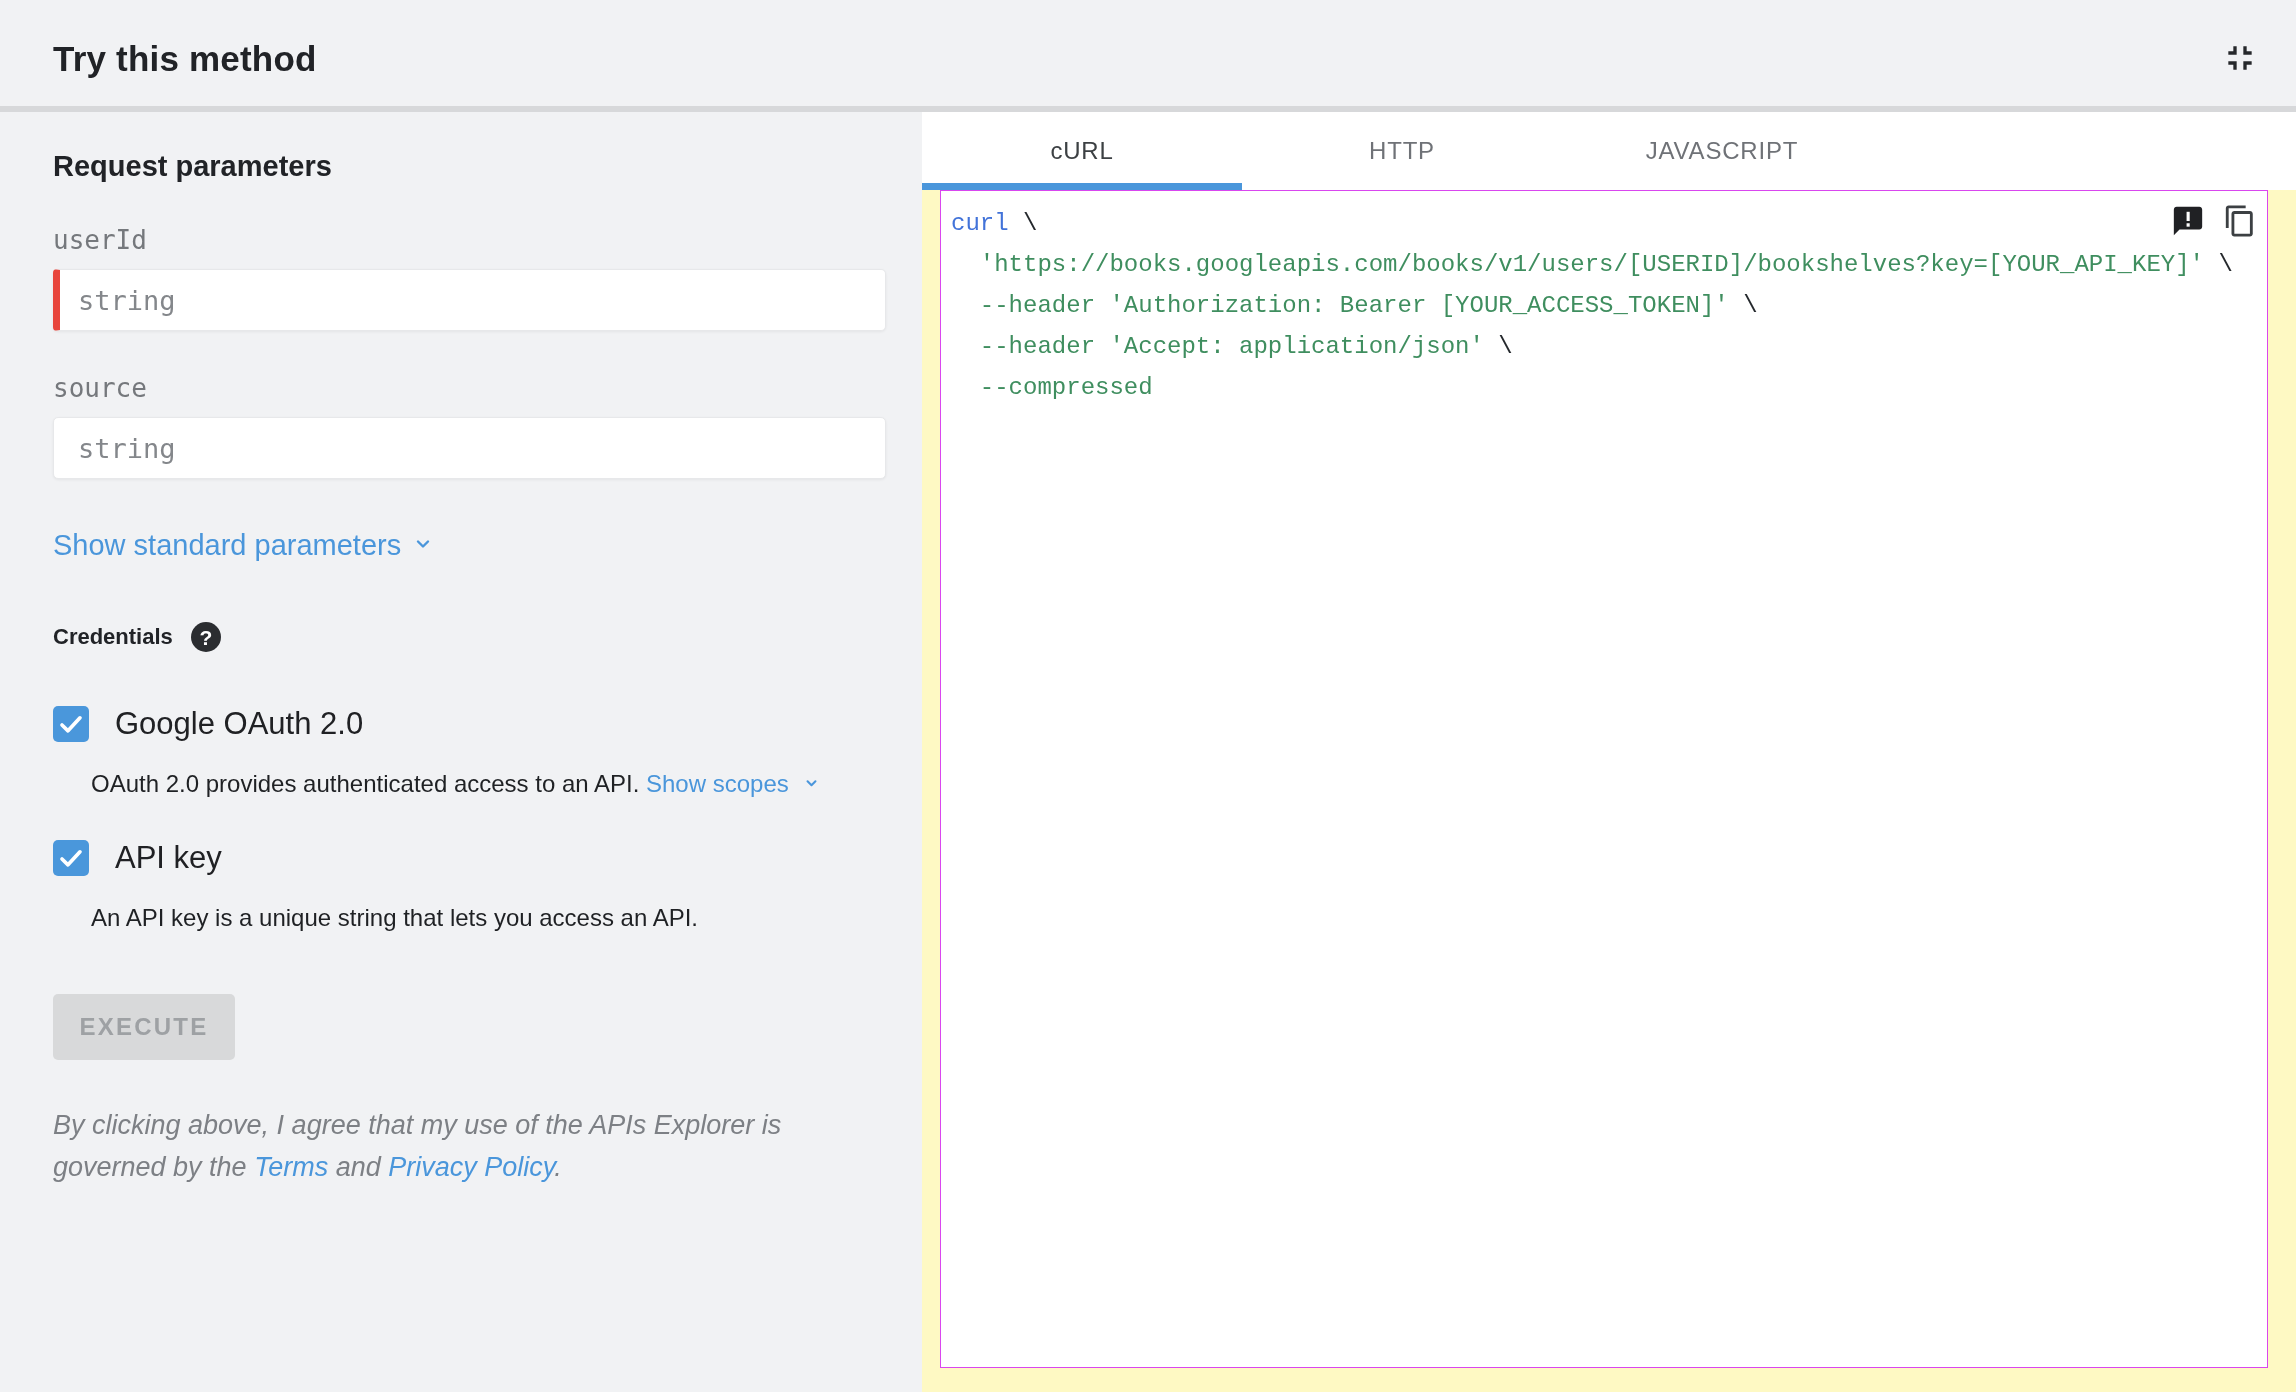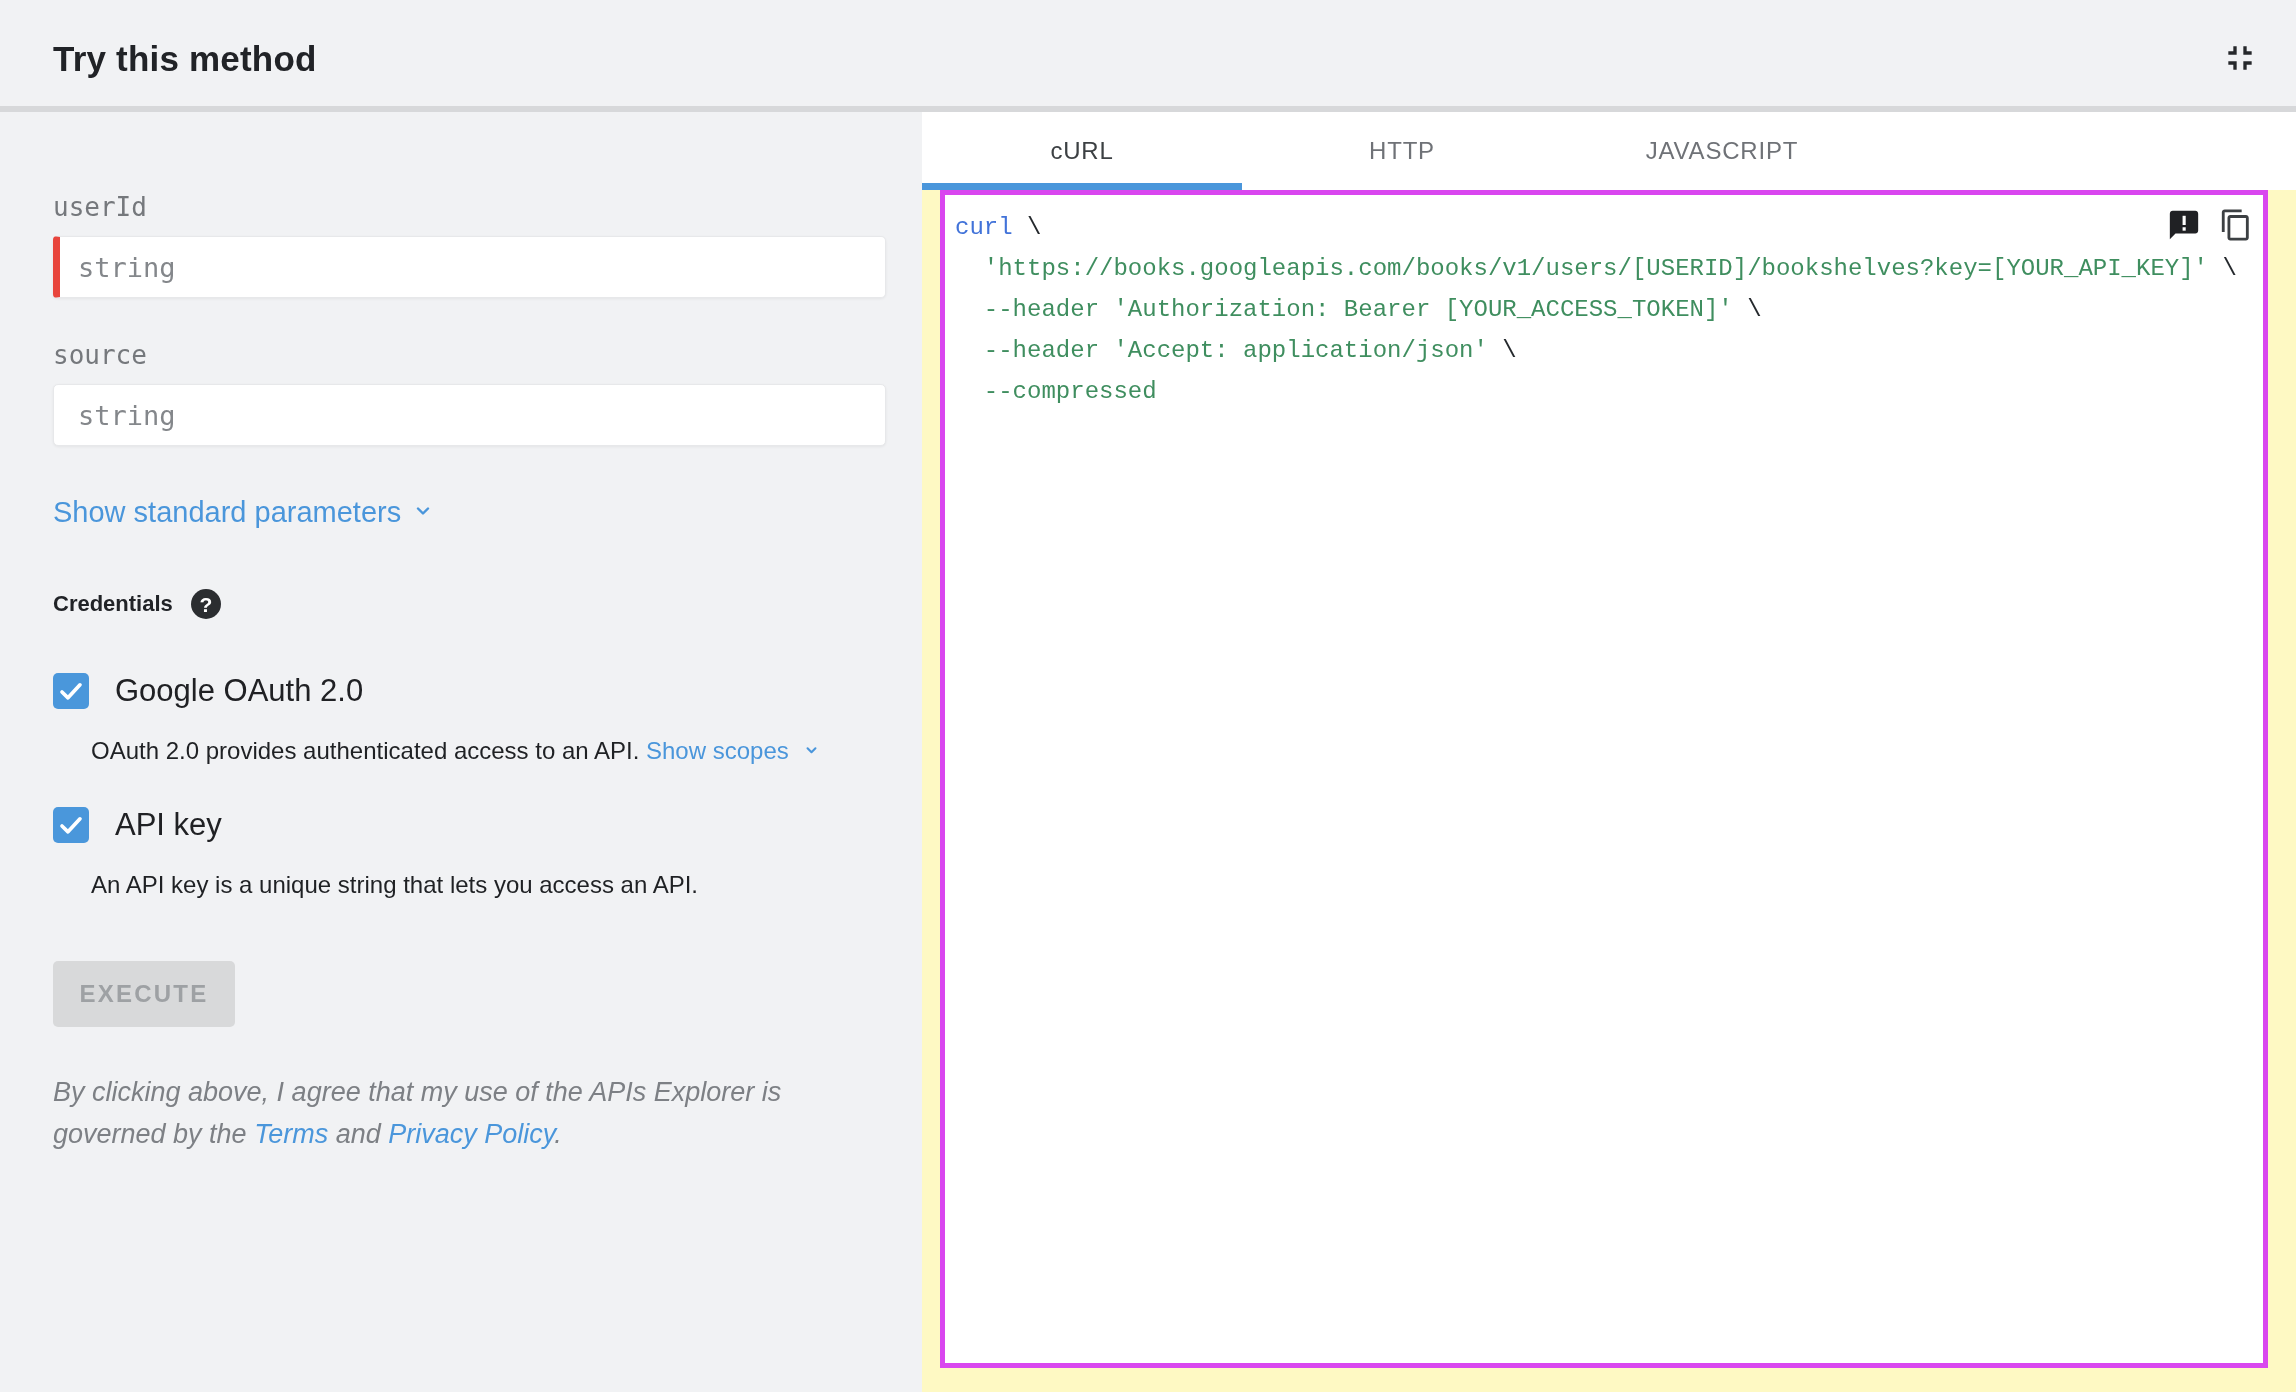--- a/index.html
+++ b/index.html
@@ -104,21 +104,21 @@
     width: 320px; height: 100%; position: relative;
     display: flex; align-items: center; justify-content: center;
     font-size: 24px; font-weight: 500; letter-spacing: .8px; color: #6f7277; cursor: pointer;
   }
   .tab.active { color: #3c4043; }
   .tab.active .tab-indicator {
     position: absolute; left: 0; right: 0; bottom: 0; height: 7px; background: var(--accent);
   }
   .code-card {
     position: absolute; top: 78px; left: 18px; right: 28px; bottom: 24px;
-    background: #ffffff; border: 5px solid #d946ef;
+    background: #ffffff; border: 1px solid #d946ef;
   }
   .code-block {
     padding: 12px 160px 12px 10px;
     font-family: "Liberation Mono", monospace;
     font-size: 24px; line-height: 41px; white-space: pre; color: var(--code-plain);
   }
   .tok-keyword { color: var(--code-kw); }
   .tok-string  { color: var(--code-str); }
   .tok-plain   { color: var(--code-plain); }
   .code-actions {
@@ -137,20 +137,21 @@
       <svg width="40" height="40" viewBox="0 0 24 24" fill="#26282b">
         <path d="M5 16h3v3h2v-5H5v2zm3-8H5v2h5V5H8v3zm6 11h2v-3h3v-2h-5v5zm2-11V5h-2v5h5V8h-3z"></path>
       </svg>
     </span>
   </button>
 </div>
 <div class="header-divider"></div>
 
 <div class="left-panel">
 
+  <div class="section-title">Request parameters</div>
 
   <div class="field-label">userId</div>
   <input class="param-input required" type="text" placeholder="string" style="">
 
   <div class="field-label">source</div>
   <input class="param-input" type="text" placeholder="string" style="">
 
   <div>
     <button class="link-row">
       <span>Show standard parameters</span>

